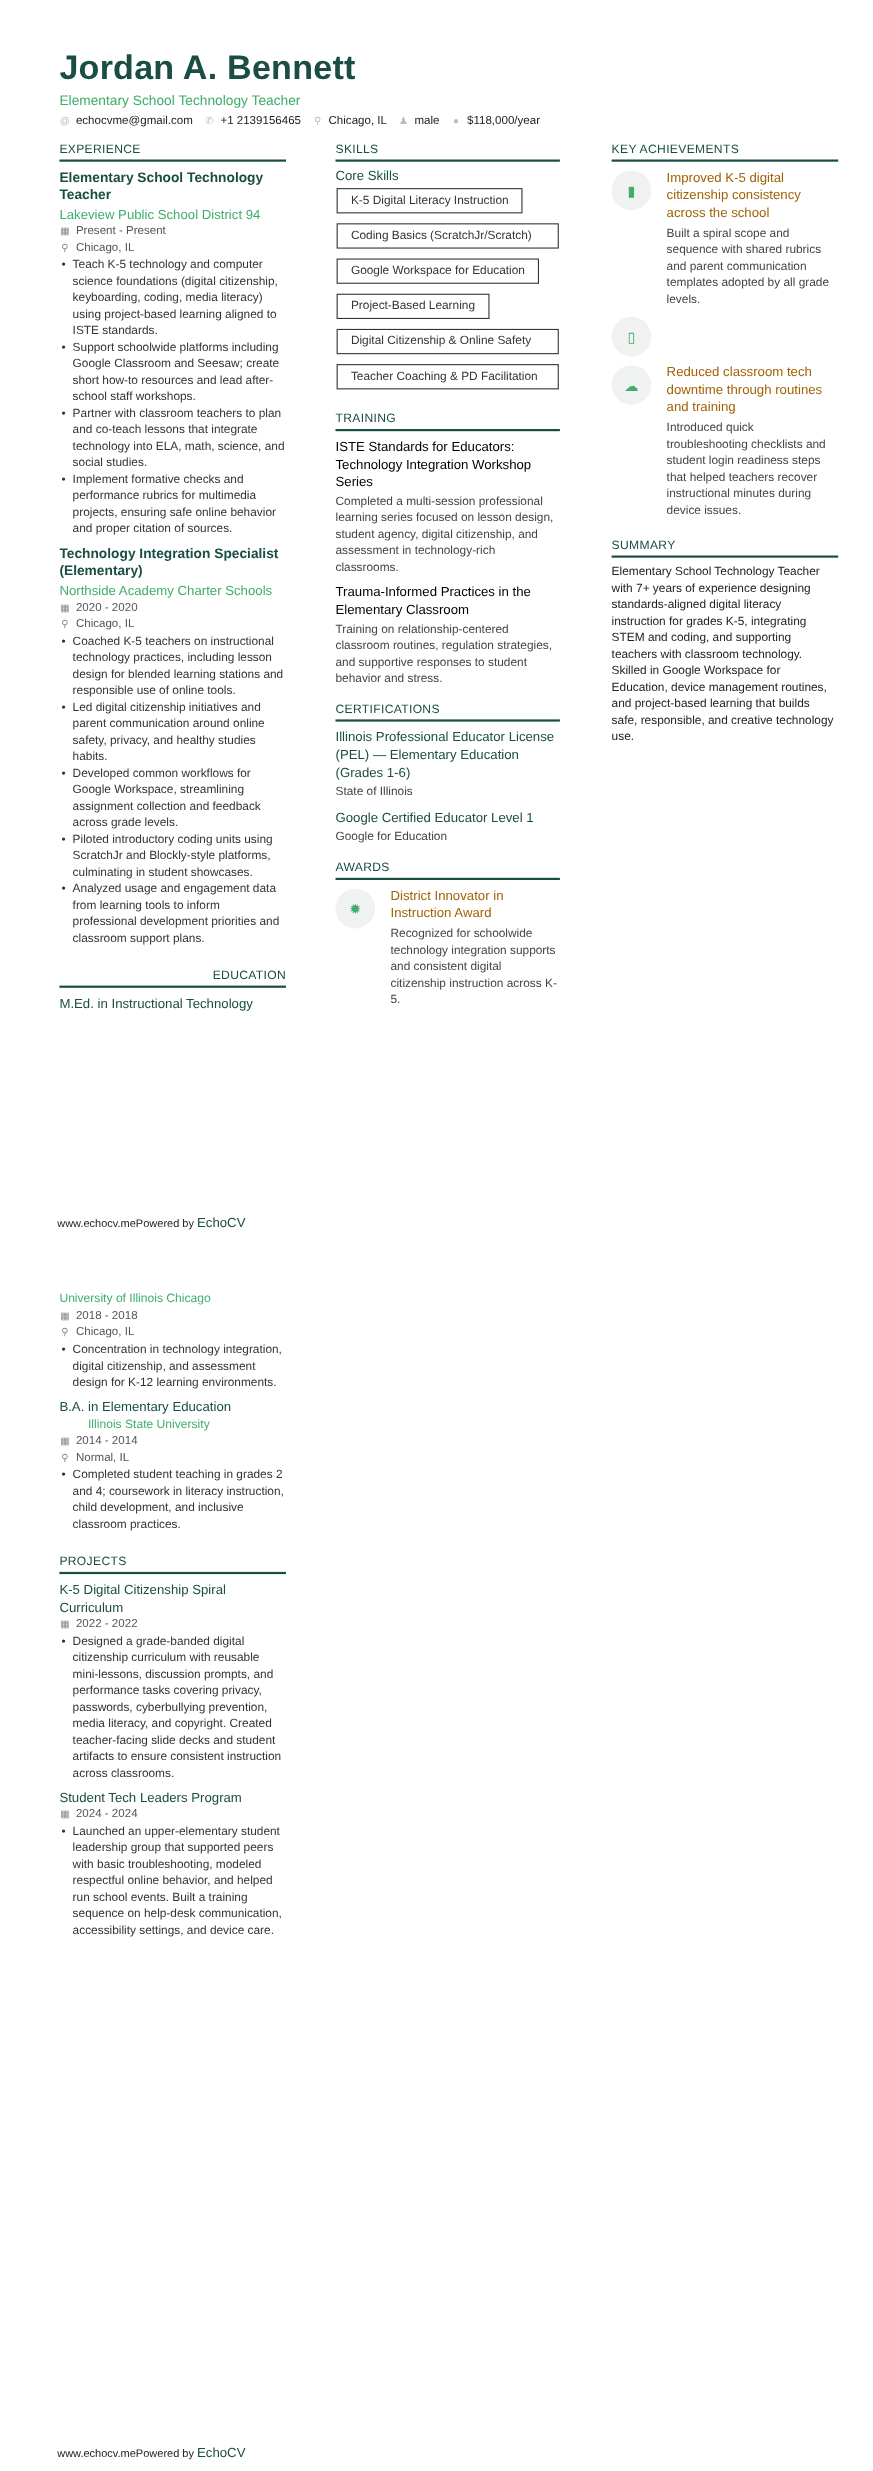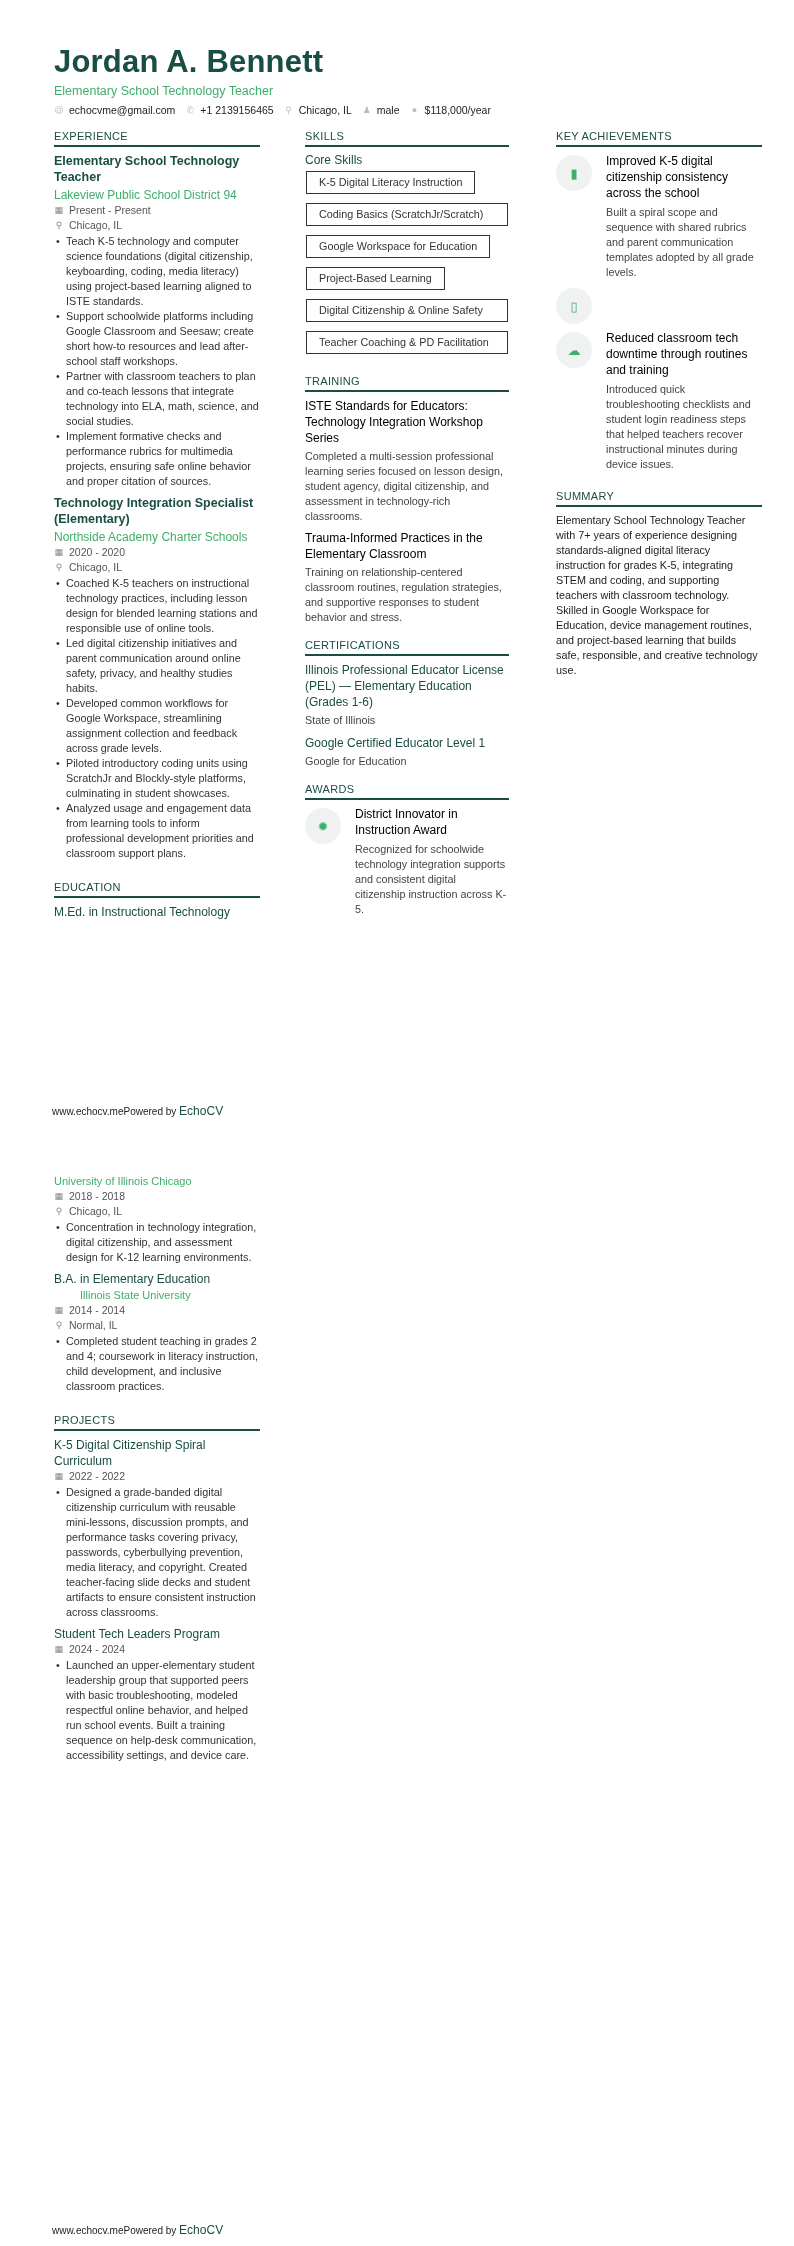--- a/index.html
+++ b/index.html
@@ -24,21 +24,21 @@
   ul.bullets li::before { content: "•"; position: absolute; left: 2px; top: 0; color: #333; }
   .skill-group { font-size: 12px; color: #1a4d43; margin: 2px 0 4px; }
   .chip { border: 1.2px solid #333; font-size: 10.8px; line-height: 15px; padding: 3px 12px; margin: 0 0 9px 1px; color: #333; display: inline-block; }
   .chip-wrap { display: block; }
   .train-title { font-size: 12px; color: #000000; line-height: 16px; margin-top: 2px; }
   .train-desc { font-size: 10.8px; line-height: 15px; color: #444; margin-top: 3px; margin-bottom: 6px; }
   .cert-title { font-size: 12px; color: #1a4d43; line-height: 16px; }
   .cert-issuer { font-size: 10.8px; color: #444; line-height: 15px; margin: 3px 0 7px; }
   .iconrow { display: flex; gap: 14px; margin-bottom: 6px; }
   .iconcircle { width: 36px; height: 36px; border-radius: 50%; background: #f0f2f1; flex-shrink: 0; display: flex; align-items: center; justify-content: center; color: #3fae6a; font-size: 13px; margin-top: 2px; }
-  .ach-title { font-size: 12px; color: #000000; line-height: 16px; }
+  .ach-title { font-size: 12px; color: #a16207; line-height: 16px; }
   .ach-desc { font-size: 10.8px; color: #444; line-height: 15px; margin-top: 4px; }
   .summary { font-size: 10.8px; line-height: 15px; color: #222; }
   .footer { position: absolute; left: 42px; right: 42px; display: flex; justify-content: flex-start; align-items: baseline; font-size: 10px; color: #222; }
   .footer .brand { font-size: 12px; color: #1a4d43; }
   .edu-title { font-size: 12px; color: #1a4d43; line-height: 16px; }
   .proj-title { font-size: 12px; color: #1a4d43; line-height: 16px; }
 </style>
 </head>
 <body>
 
@@ -105,21 +105,21 @@
         </div>
       <ul class="bullets">
         <li>Coached K-5 teachers on instructional technology practices, including lesson design for blended learning stations and responsible use of online tools.</li>
         <li>Led digital citizenship initiatives and parent communication around online safety, privacy, and healthy studies habits.</li>
         <li>Developed common workflows for Google Workspace, streamlining assignment collection and feedback across grade levels.</li>
         <li>Piloted introductory coding units using ScratchJr and Blockly-style platforms, culminating in student showcases.</li>
         <li>Analyzed usage and engagement data from learning tools to inform professional development priorities and classroom support plans.</li>
       </ul>
     </div>
 
-    <div class="sec-title" style="margin-top:20px;">EDUCATION</div>
+    <div class="sec-title" style="margin-top:20px;text-align:right;">EDUCATION</div>
     <div class="edu-title">M.Ed. in Instructional Technology</div>
   </div>
 
   <div class="col" style="left:295px; top:130px; width:204px;">
     <div class="sec-title">SKILLS</div>
     <div class="skill-group">Core Skills</div>
     <div class="chip-wrap"><span class="chip">K-5 Digital Literacy Instruction</span></div>
     <div class="chip-wrap"><span class="chip" style="width:202px;">Coding Basics (ScratchJr/Scratch)</span></div>
     <div class="chip-wrap"><span class="chip">Google Workspace for Education</span></div>
     <div class="chip-wrap"><span class="chip">Project-Based Learning</span></div>

